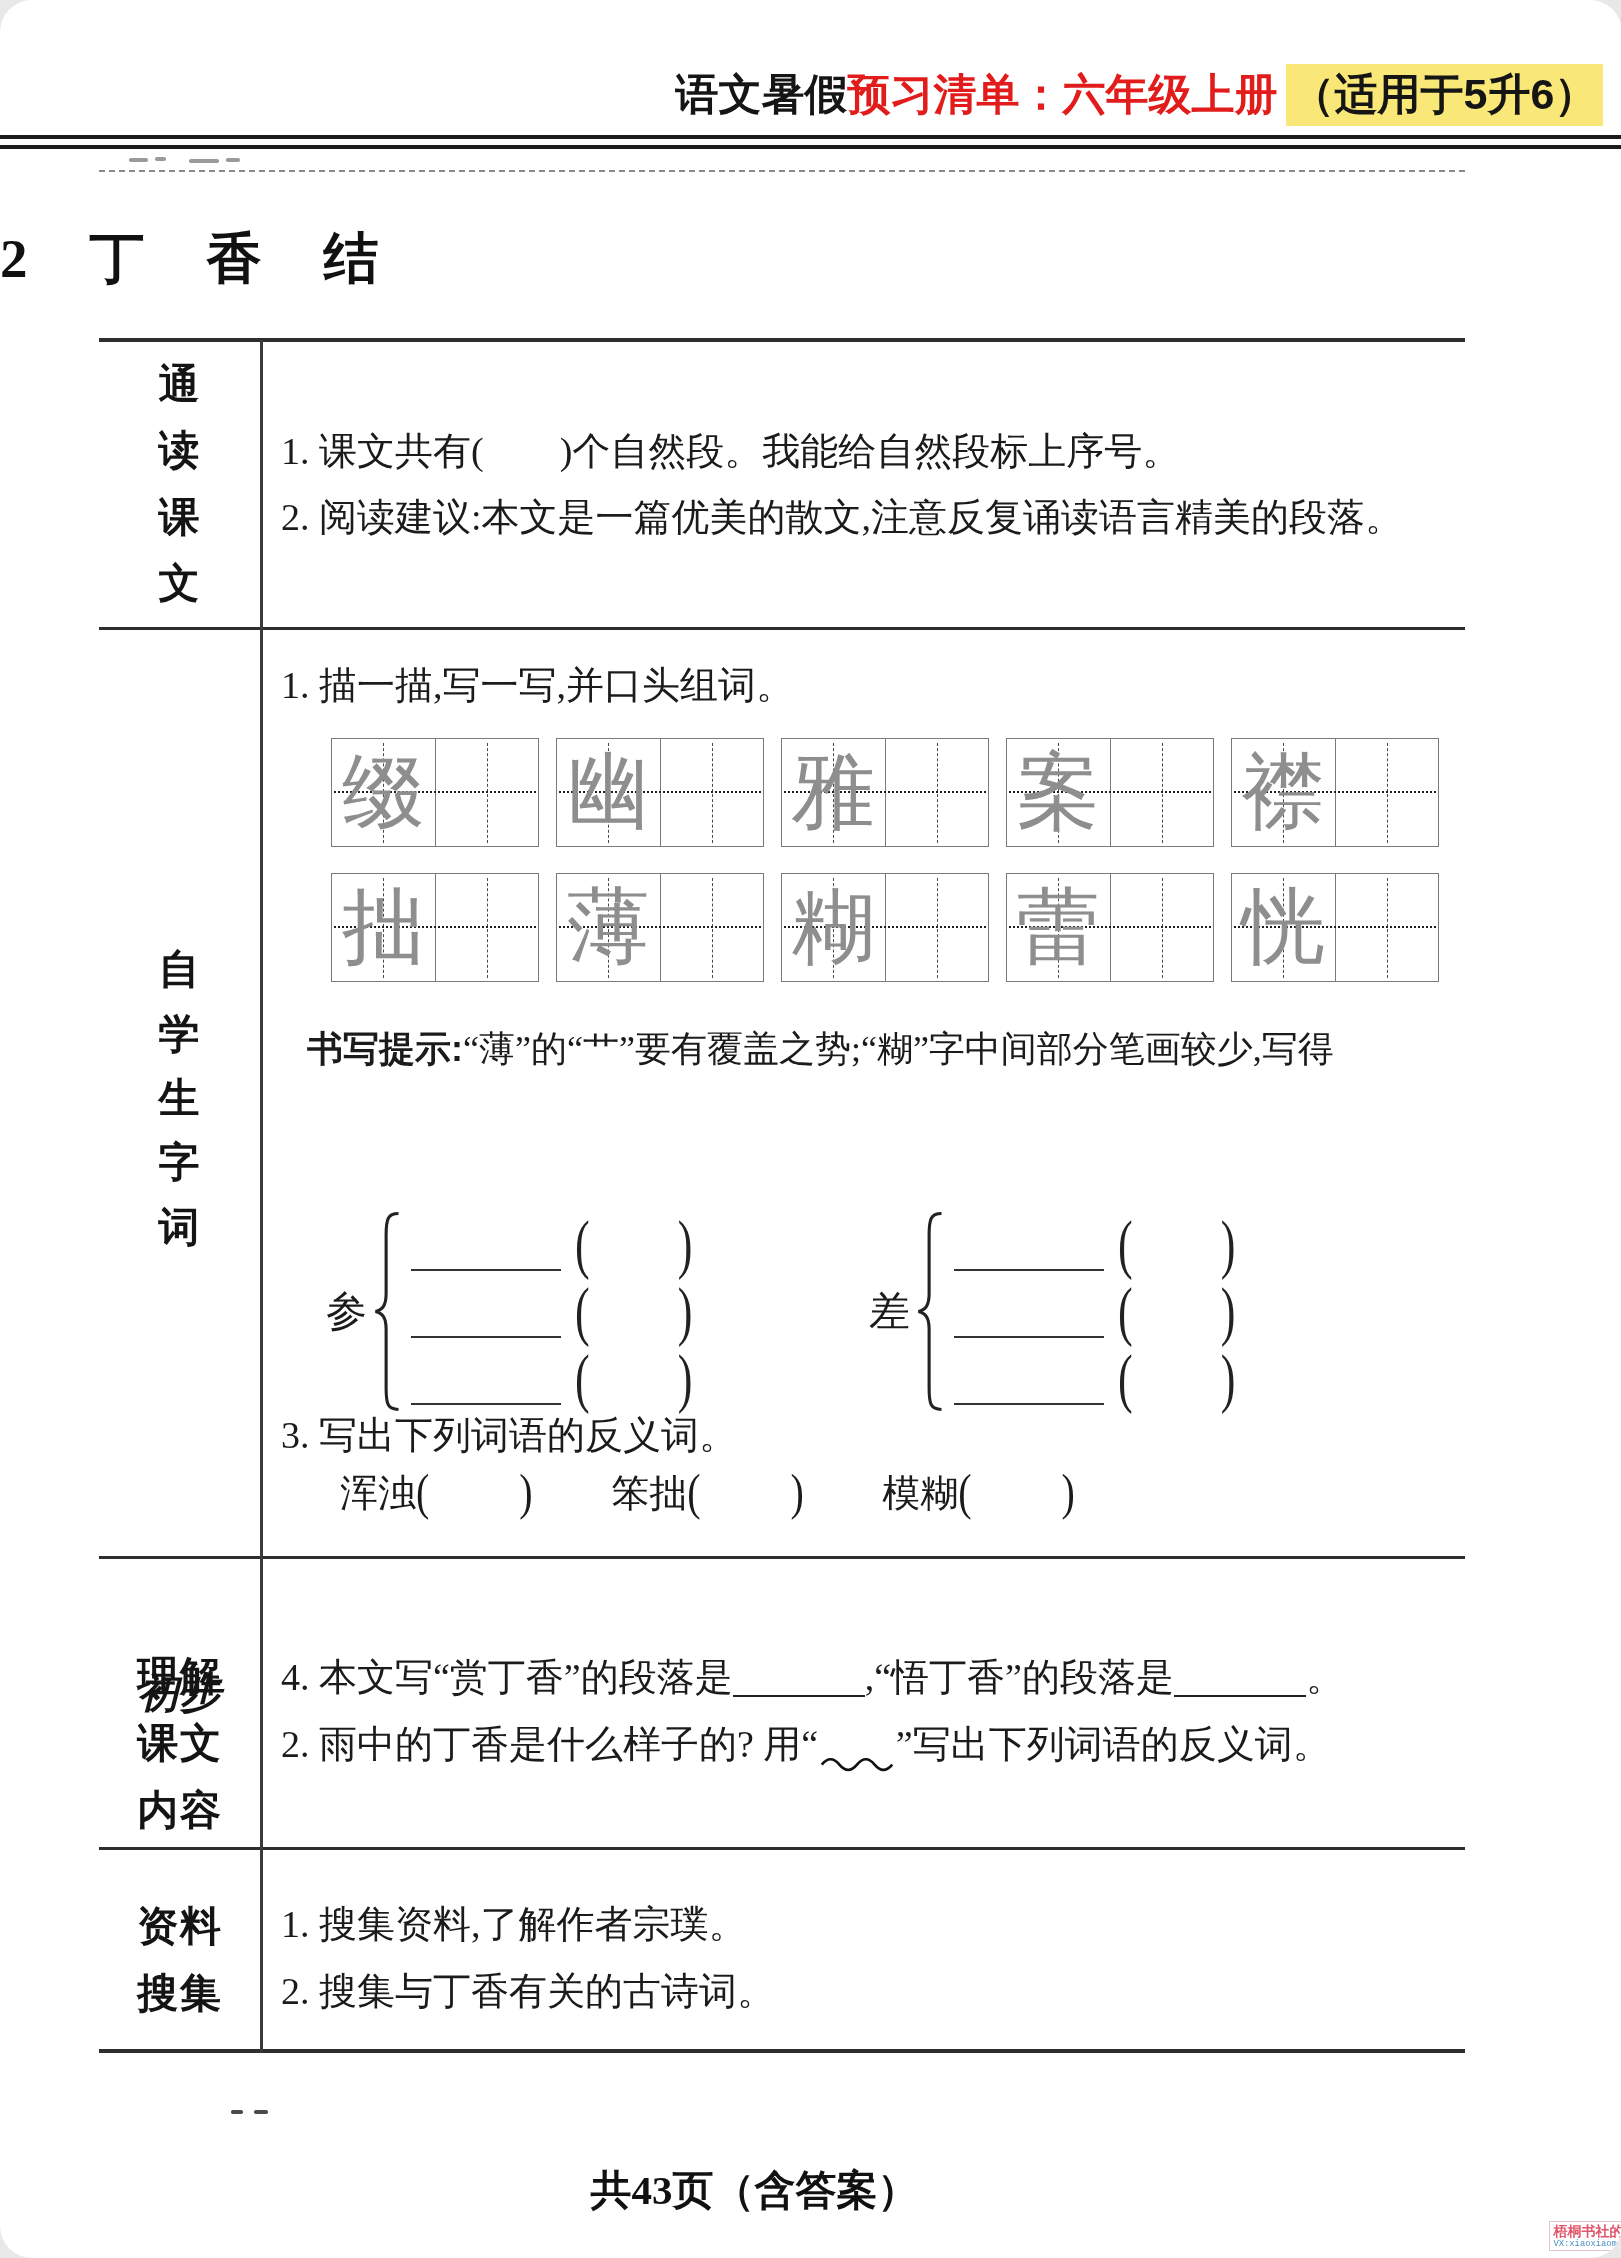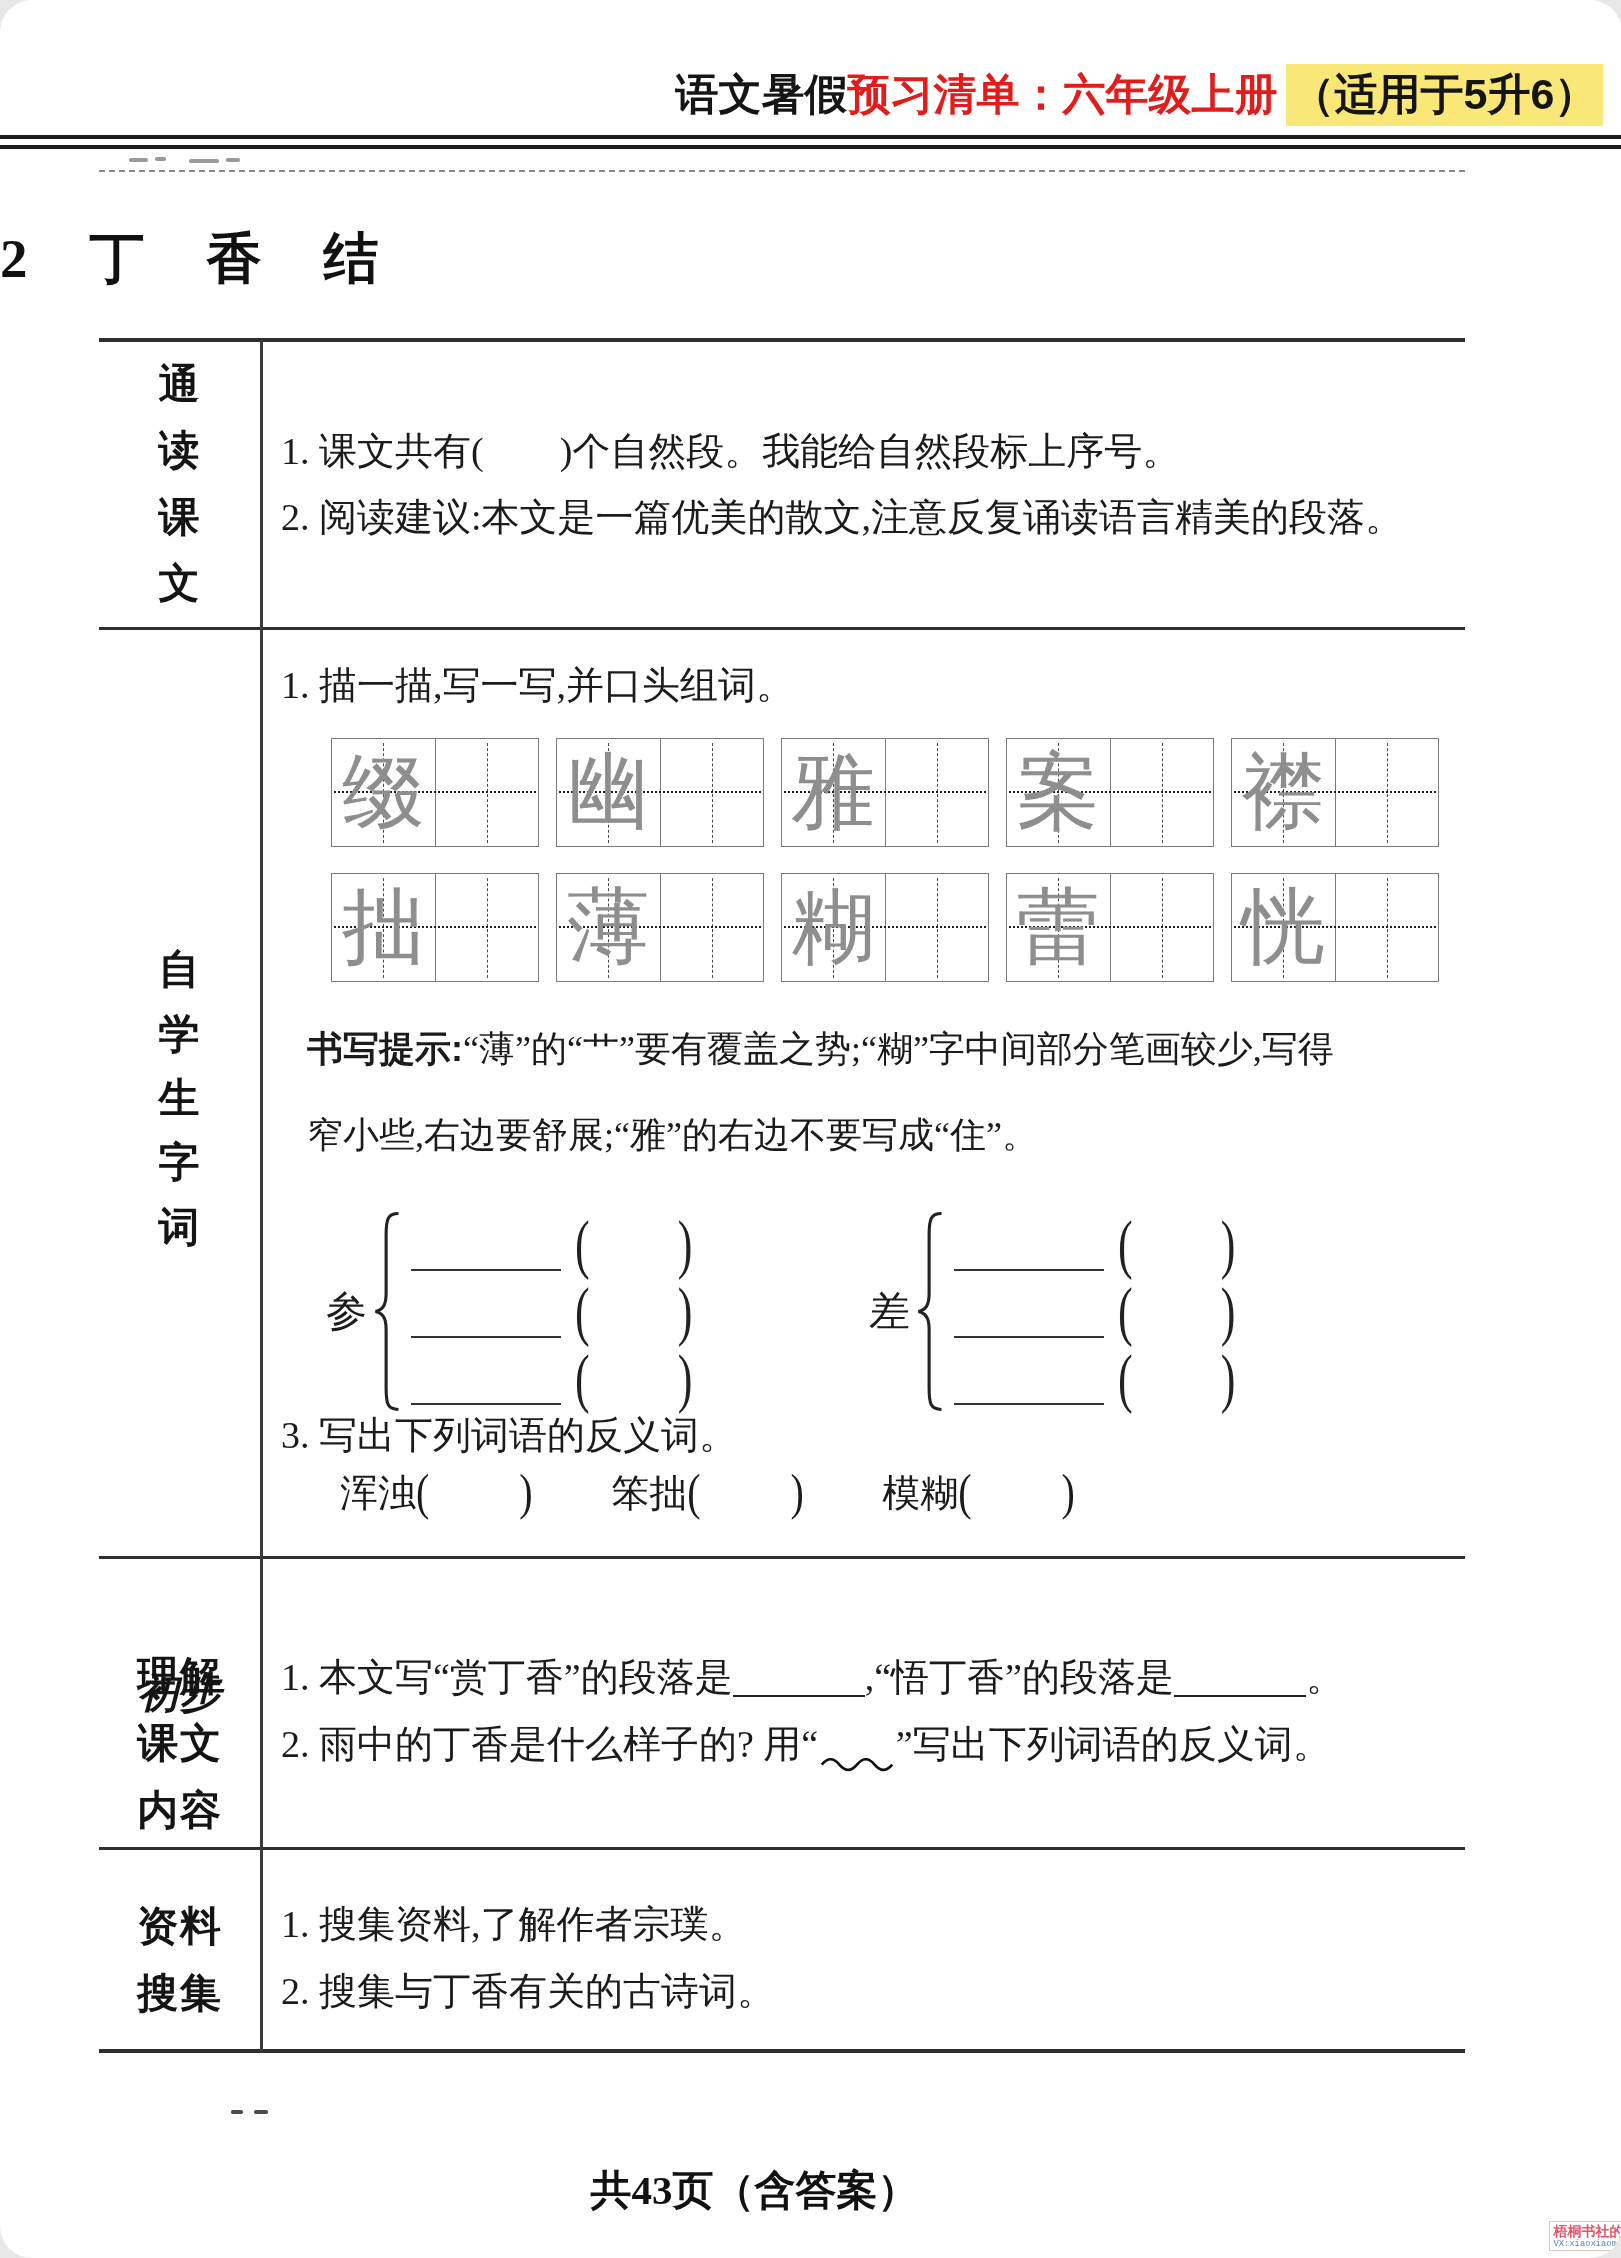--- a/index.html
+++ b/index.html
@@ -169,21 +169,20 @@
   </div>
   <div class="pbox" style="left:1231px;top:873px;">
     <div class="pcell first">
         <span class="pchar">恍</span>
       </div>
     <div class="pcell"></div>
   </div>
 
   <div class="tips" style="top:1006px;">
     <span class="tips-label">书写提示:</span><span>“薄”的“艹”要有覆盖之势;“糊”字中间部分笔画较少,写得</span><br>
-    <span>窄小些,右边要舒展;“雅”的右边不要写成“住”。</span>
   </div>
 
 
   <div class="polygroup" style="left:326px;top:1210px;">
     <span class="polychar">参</span>
     <svg class="brace" width="30" height="203" viewBox="0 0 34 230">
       <path d="M30 4 C18 4 16 10 16 28 L16 95 C16 108 12 113 4 115 C12 117 16 122 16 135 L16 202 C16 220 18 226 30 226" fill="none" stroke="#222" stroke-width="3.5"></path>
     </svg>
     <div class="polyrows">
       <div class="polyrow">
@@ -229,21 +228,21 @@
     <span class="ant-group"><span>笨拙</span><span class="aparen">(&nbsp;&nbsp;&nbsp;&nbsp;&nbsp;&nbsp;&nbsp;&nbsp;&nbsp;)</span></span>
     <span class="ant-group"><span>模糊</span><span class="aparen">(&nbsp;&nbsp;&nbsp;&nbsp;&nbsp;&nbsp;&nbsp;&nbsp;&nbsp;)</span></span>
   </div>
 
   <div class="slabel" style="top:1666px;font-style:italic;">初步</div>
   <div class="slabel" style="top:1649px;">理解</div>
   <div class="slabel" style="top:1716px;">课文</div>
   <div class="slabel" style="top:1783px;">内容</div>
 
   <div class="item" style="top:1652px;">
-    <span>1. 本文写“赏丁香”的段落是</span><span class="blank-inline"></span><span>,“悟丁香”的段落是</span><span class="blank-inline"></span><span>。</span>
+    <span>4. 本文写“赏丁香”的段落是</span><span class="blank-inline"></span><span>,“悟丁香”的段落是</span><span class="blank-inline"></span><span>。</span>
   </div>
   <div class="item" style="top:1719px;">
     <span>2. 雨中的丁香是什么样子的? 用“</span><svg class="wavy" width="74" height="19.4" viewBox="0 0 84 22">
         <path d="M2 12 Q 12 0 22 12 T 42 12 T 62 12 T 82 12" fill="none" stroke="#111" stroke-width="3"></path>
       </svg><span>”写出下列词语的反义词。</span>
   </div>
 
   <div class="slabel" style="top:1899px;">资料</div>
   <div class="slabel" style="top:1966px;">搜集</div>
   <div class="item" style="top:1899px;">1. 搜集资料,了解作者宗璞。</div>

